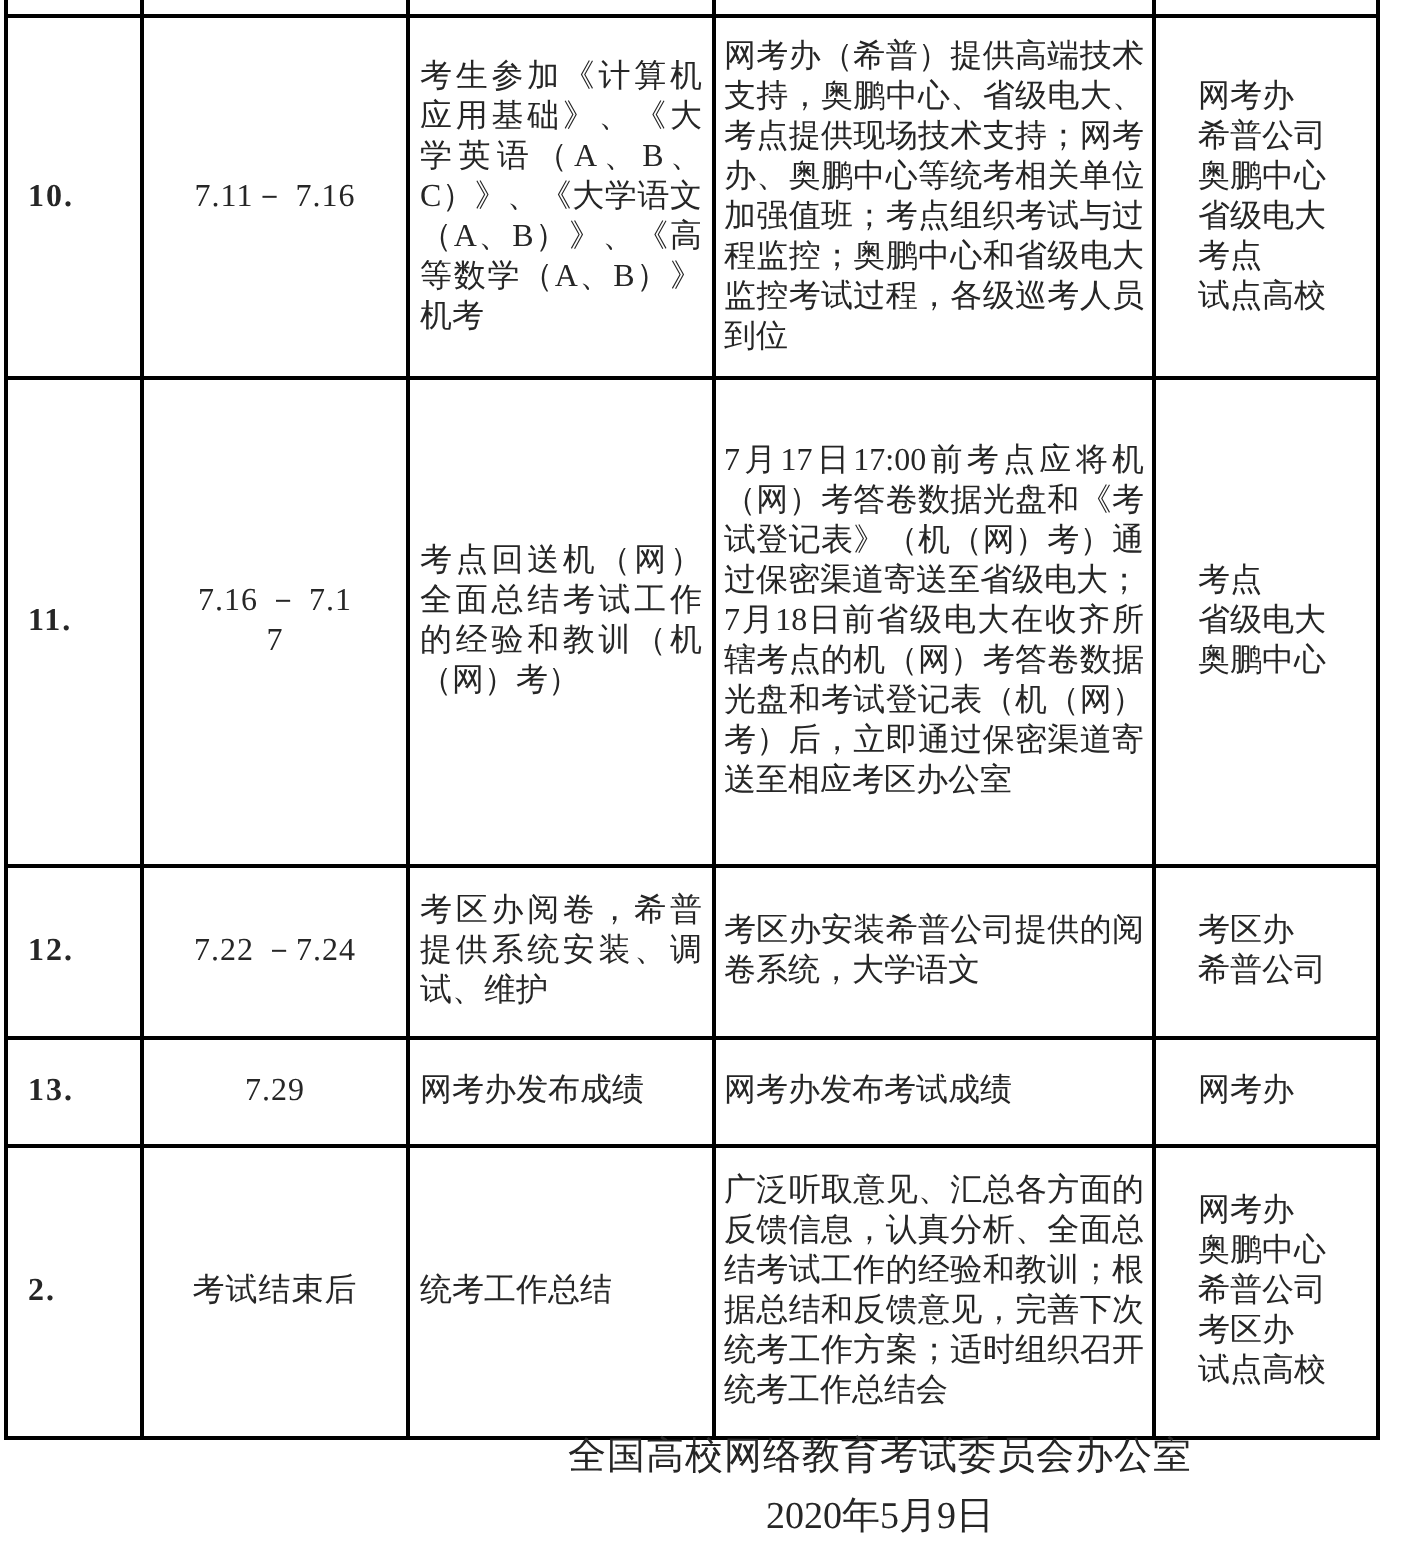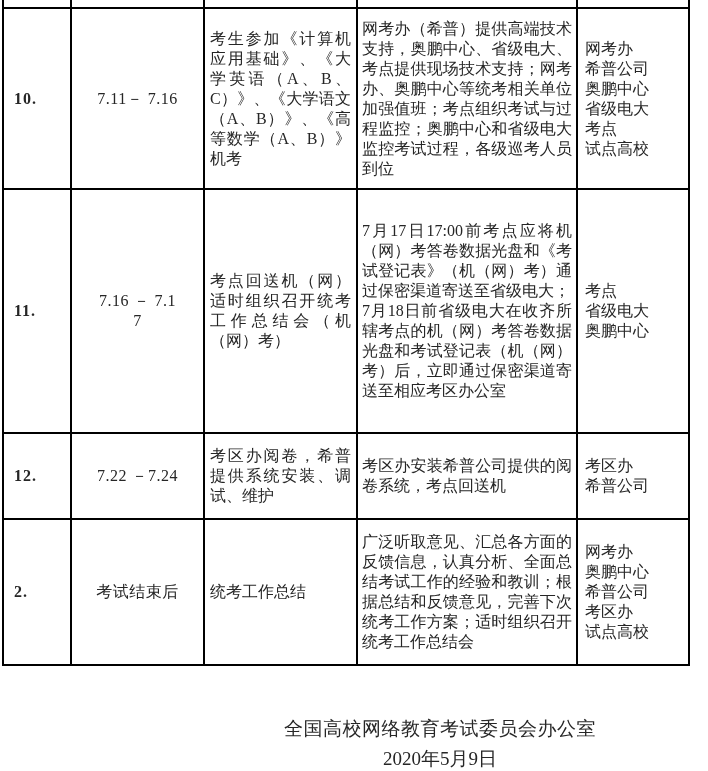--- a/index.html
+++ b/index.html
@@ -52,21 +52,21 @@
   }
   td.detail{
     text-align:justify;
     text-justify:inter-character;
     white-space:pre-line;
     padding:0 4px;
     margin-left:24px;
   }
   td.resp{
     white-space:pre-line;
-    padding-left:7px;
+    padding-left:21px;
   }
   .footer{
     position:absolute;
     left:170px;top:716px;width:540px;
     text-align:center;
   }
   .footer .org{
     font-size:19px;line-height:26px;
     letter-spacing:0.5px;
   }
@@ -105,37 +105,44 @@
 奥鹏中心
 省级电大
 考点
 试点高校</td>
     </tr>
 
     <tr class="r11">
       <td class="num">11.</td>
       <td class="date">7.16 － 7.1
 7</td>
-      <td class="task">考点回送机（网）适时组织召开统考工作总结会（机（网）考）</td>
+      <td class="task">考点回送机（网）全面总结考试工作的经验和教训（机（网）考）</td>
       <td class="detail">7月17日17:00前考点应将机（网）考答卷数据光盘和《考试登记表》（机（网）考）通过保密渠道寄送至省级电大；
 7月18日前省级电大在收齐所辖考点的机（网）考答卷数据光盘和考试登记表（机（网）考）后，立即通过保密渠道寄送至相应考区办公室</td>
       <td class="resp">考点
 省级电大
 奥鹏中心</td>
     </tr>
 
     <tr class="r12">
       <td class="num">12.</td>
       <td class="date">7.22  －7.24</td>
       <td class="task">考区办阅卷，希普提供系统安装、调试、维护</td>
-      <td class="detail">考区办安装希普公司提供的阅卷系统，考点回送机</td>
+      <td class="detail">考区办安装希普公司提供的阅卷系统，大学语文</td>
       <td class="resp">考区办
 希普公司</td>
     </tr>
 
+    <tr class="r13">
+      <td class="num">13.</td>
+      <td class="date">7.29</td>
+      <td class="task">网考办发布成绩</td>
+      <td class="detail">网考办发布考试成绩</td>
+      <td class="resp">网考办</td>
+    </tr>
 
 
     <tr class="r15">
       <td class="num">2.</td>
       <td class="date">考试结束后</td>
       <td class="task">统考工作总结</td>
       <td class="detail">广泛听取意见、汇总各方面的反馈信息，认真分析、全面总结考试工作的经验和教训；根据总结和反馈意见，完善下次统考工作方案；适时组织召开统考工作总结会</td>
       <td class="resp">网考办
 奥鹏中心
 希普公司

